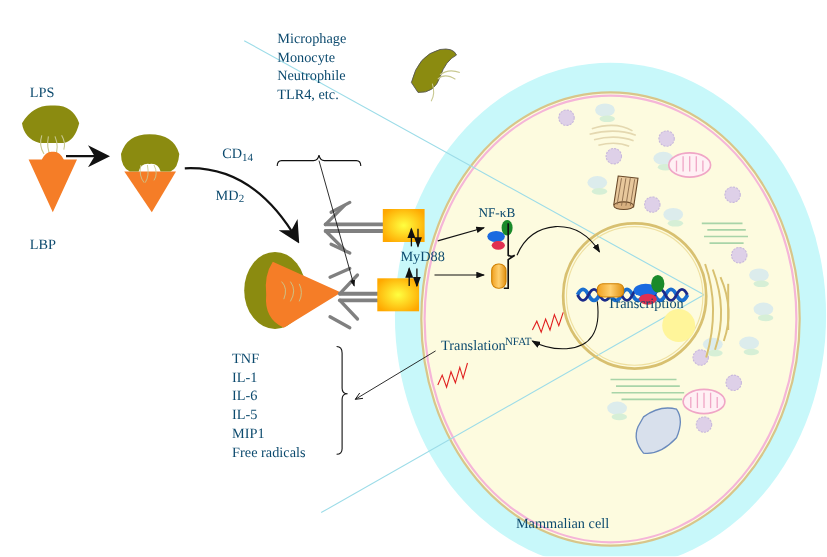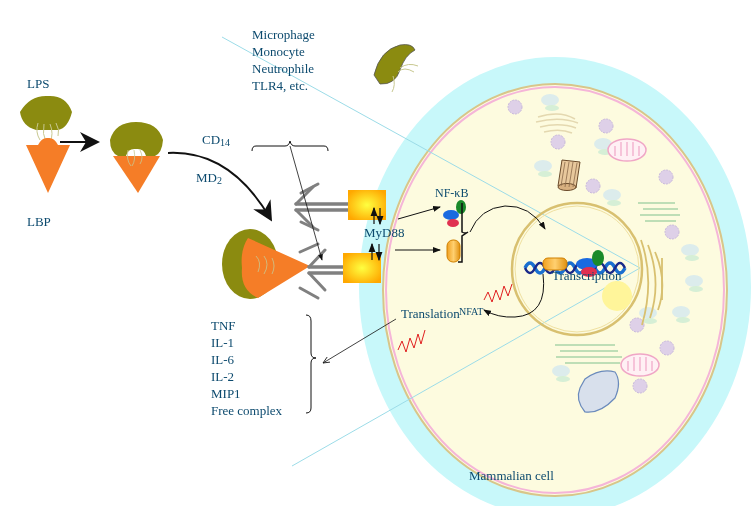--- a/index.html
+++ b/index.html
@@ -258,18 +258,18 @@
   </div>
   <div class="lbl" style="left:364px;top:225px;">MyD88</div>
   <div class="lbl" style="left:435px;top:186px;font-size:12px;">NF-κB</div>
   <div class="lbl" style="left:459px;top:263px;font-size:10px;margin-top:41px;">NFAT</div>
   <div class="lbl" style="left:552px;top:228px;margin-top:40px;">Transcription</div>
   <div class="lbl" style="left:401px;top:306px;">Translation</div>
   <div class="lbl" style="left:211px;top:317px;">
     <span class="list-line">TNF</span>
     <span class="list-line">IL-1</span>
     <span class="list-line">IL-6</span>
-    <span class="list-line">IL-2</span>
+    <span class="list-line">IL-5</span>
     <span class="list-line">MIP1</span>
-    <span class="list-line">Free complex</span>
+    <span class="list-line">Free radicals</span>
   </div>
   <div class="lbl" style="left:469px;top:468px;">Mammalian cell</div>
 </div>
 
 </body></html>

